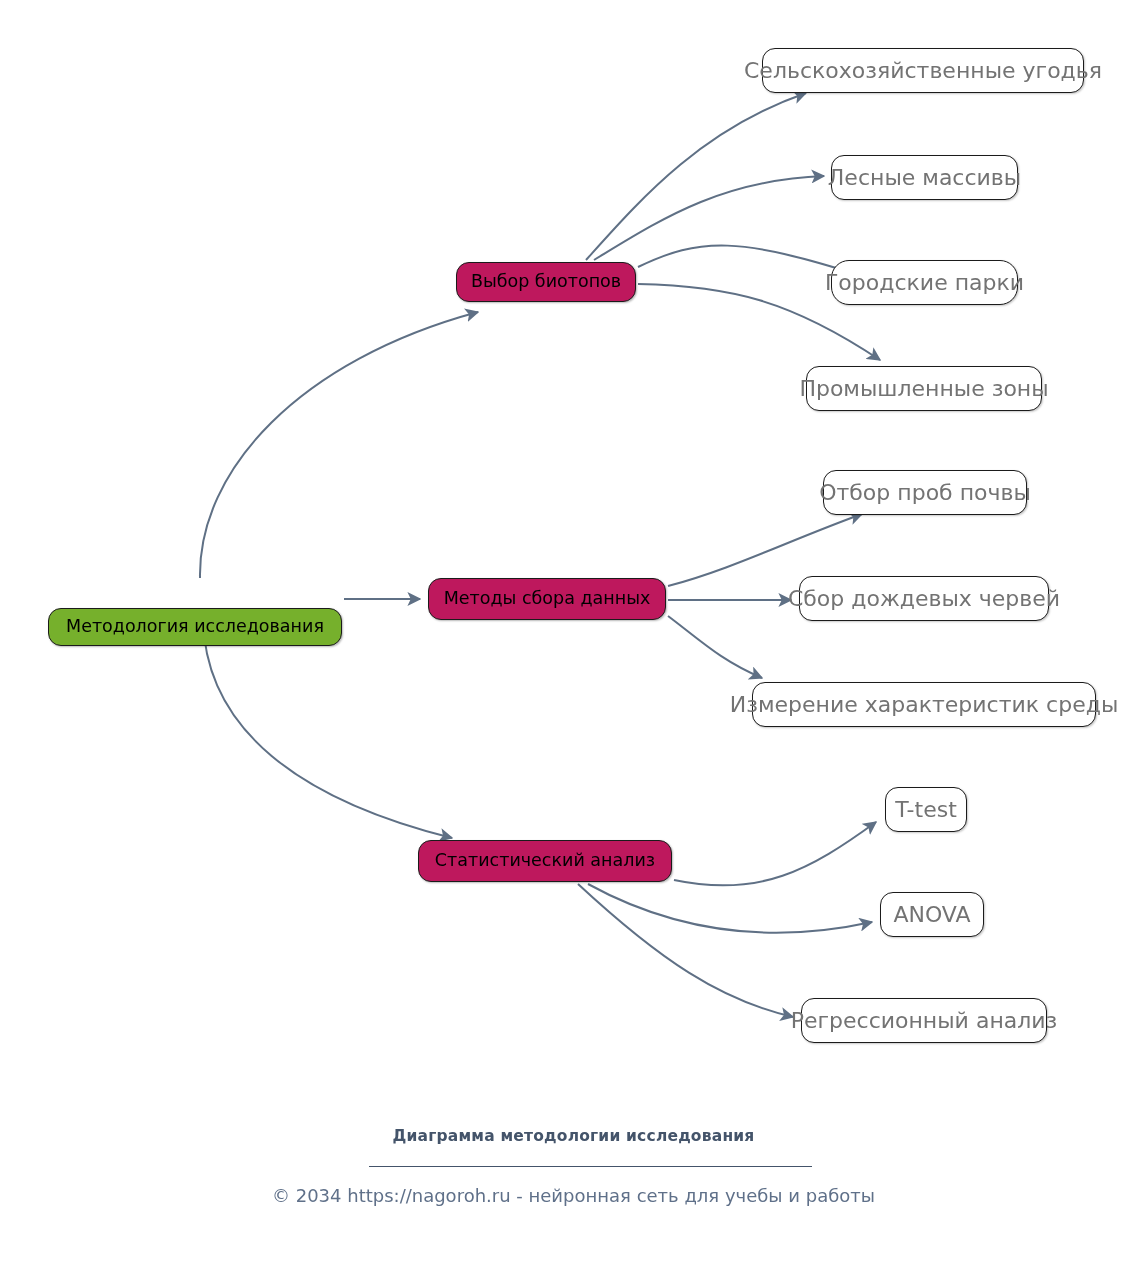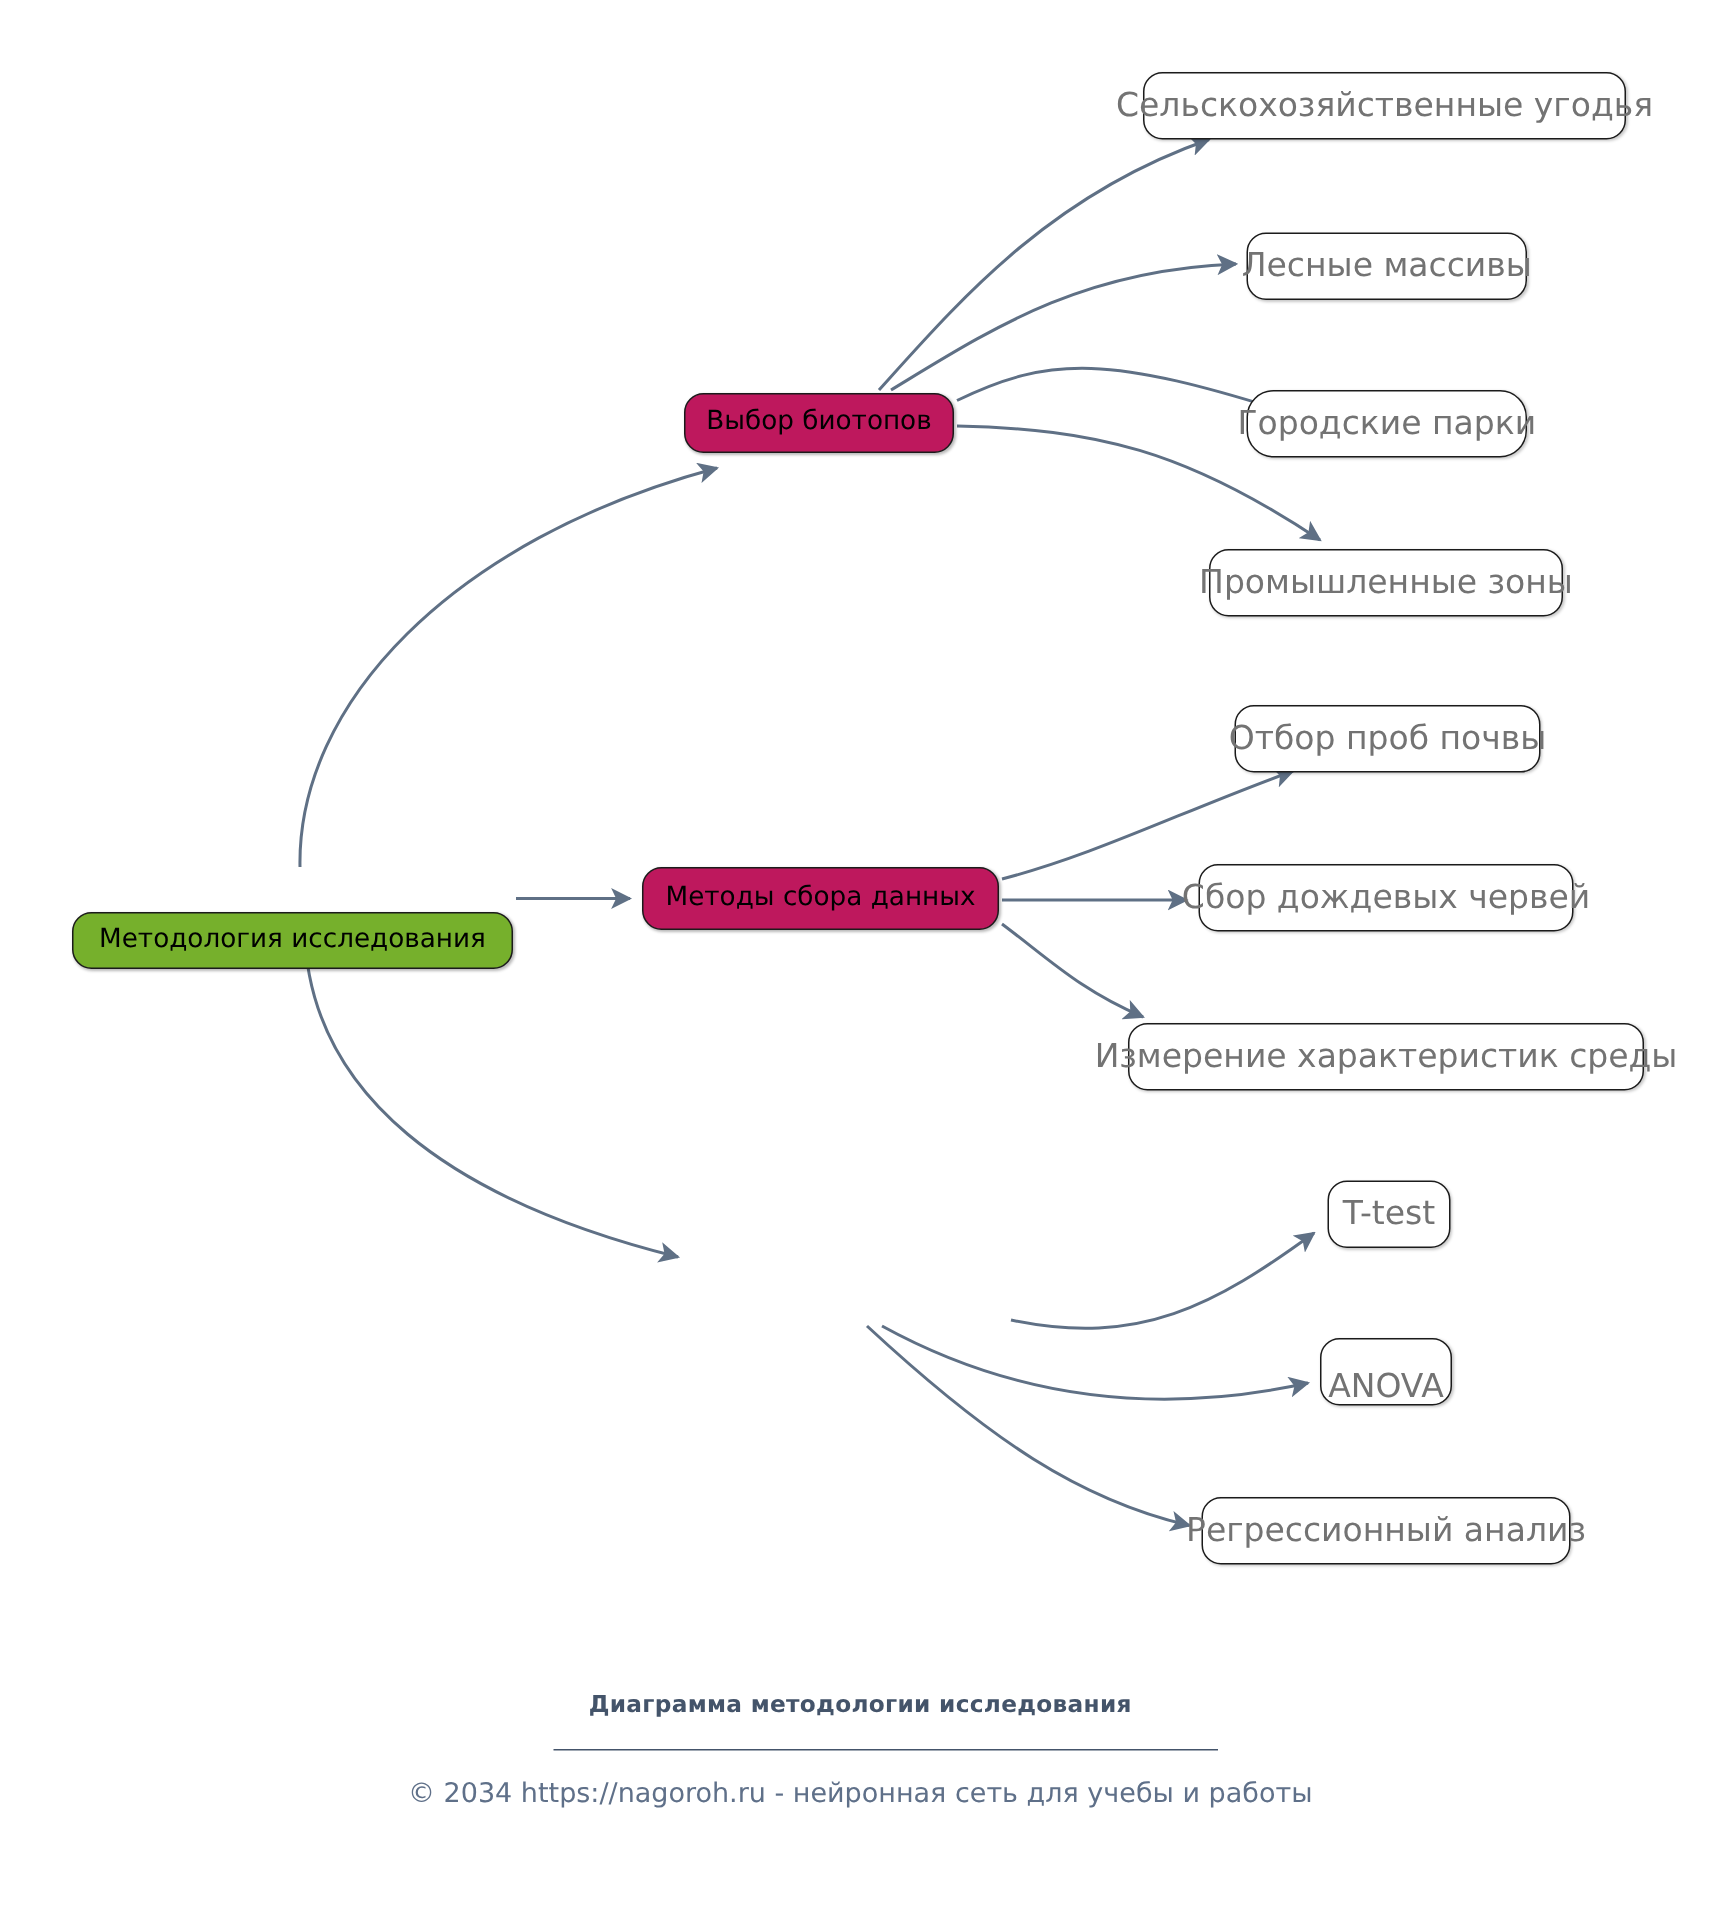--- a/index.html
+++ b/index.html
@@ -164,25 +164,28 @@
   <div class="node leaf" style="left:823px; top:470px; width:204px; height:45px;">
     <span class="node-label">Отбор проб почвы</span>
   </div>
   <div class="node leaf" style="left:799px; top:576px; width:250px; height:45px;">
     <span class="node-label">Сбор дождевых червей</span>
   </div>
   <div class="node leaf" style="left:752px; top:682px; width:344px; height:45px;">
     <span class="node-label">Измерение характеристик среды</span>
   </div>
 
+  <div class="node branch" style="left:418px; top:840px; width:254px; height:42px;">
+    <span class="node-label">Статистический анализ</span>
+  </div>
 
   <div class="node leaf" style="left:885px; top:787px; width:82px; height:45px;">
     <span class="node-label">T-test</span>
   </div>
-  <div class="node leaf" style="left:880px; top:892px; width:88px; height:45px;align-items:flex-end;">
+  <div class="node leaf" style="left:880px; top:892px; width:104px; height:45px;">
     <span class="node-label">ANOVA</span>
   </div>
   <div class="node leaf" style="left:801px; top:998px; width:246px; height:45px;text-align:right;">
     <span class="node-label">Регрессионный анализ</span>
   </div>
 
   <div id="footer-title">Диаграмма методологии исследования</div>
   <div id="footer-divider"></div>
   <div id="footer-copyright">© 2034 https://nagoroh.ru - нейронная сеть для учебы и работы</div>
 

